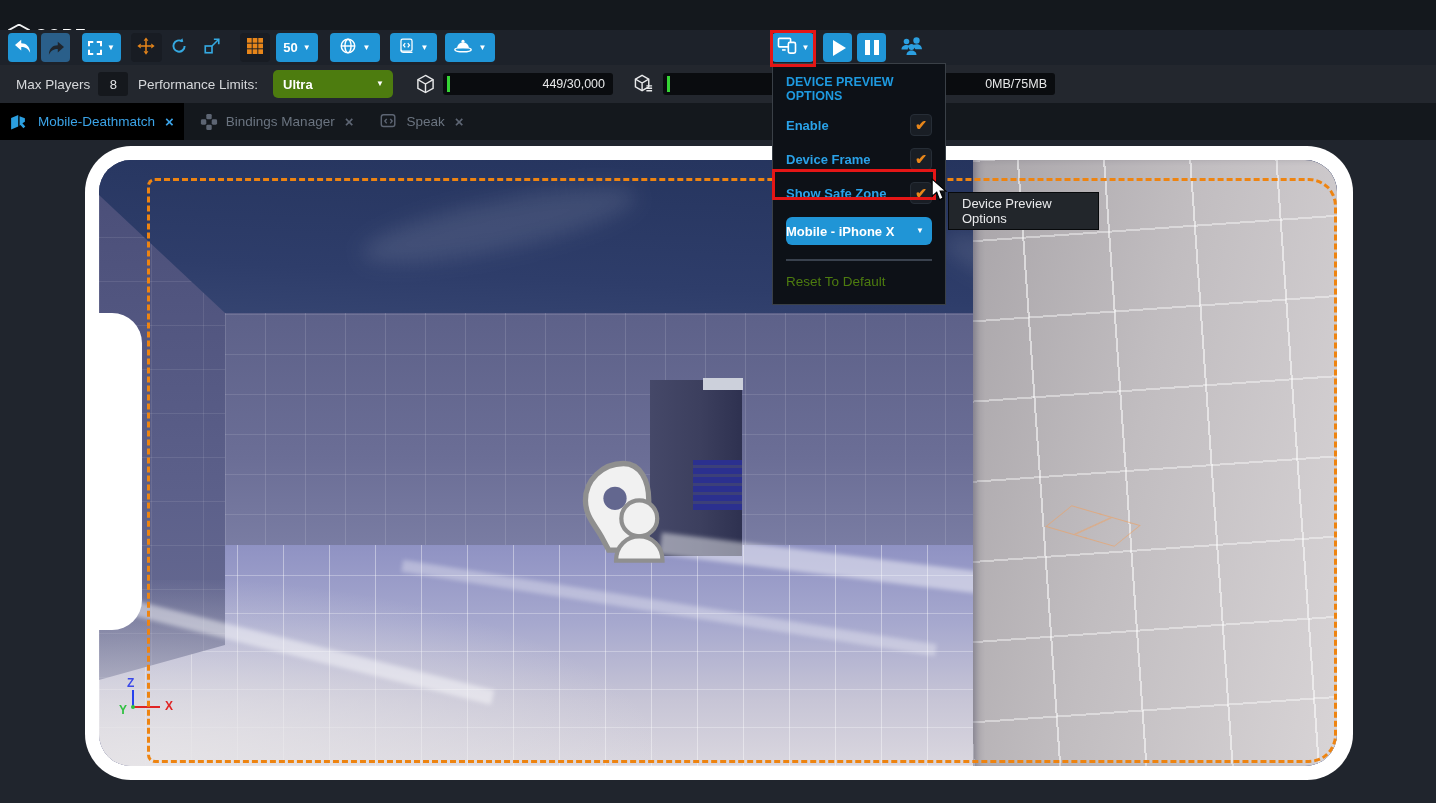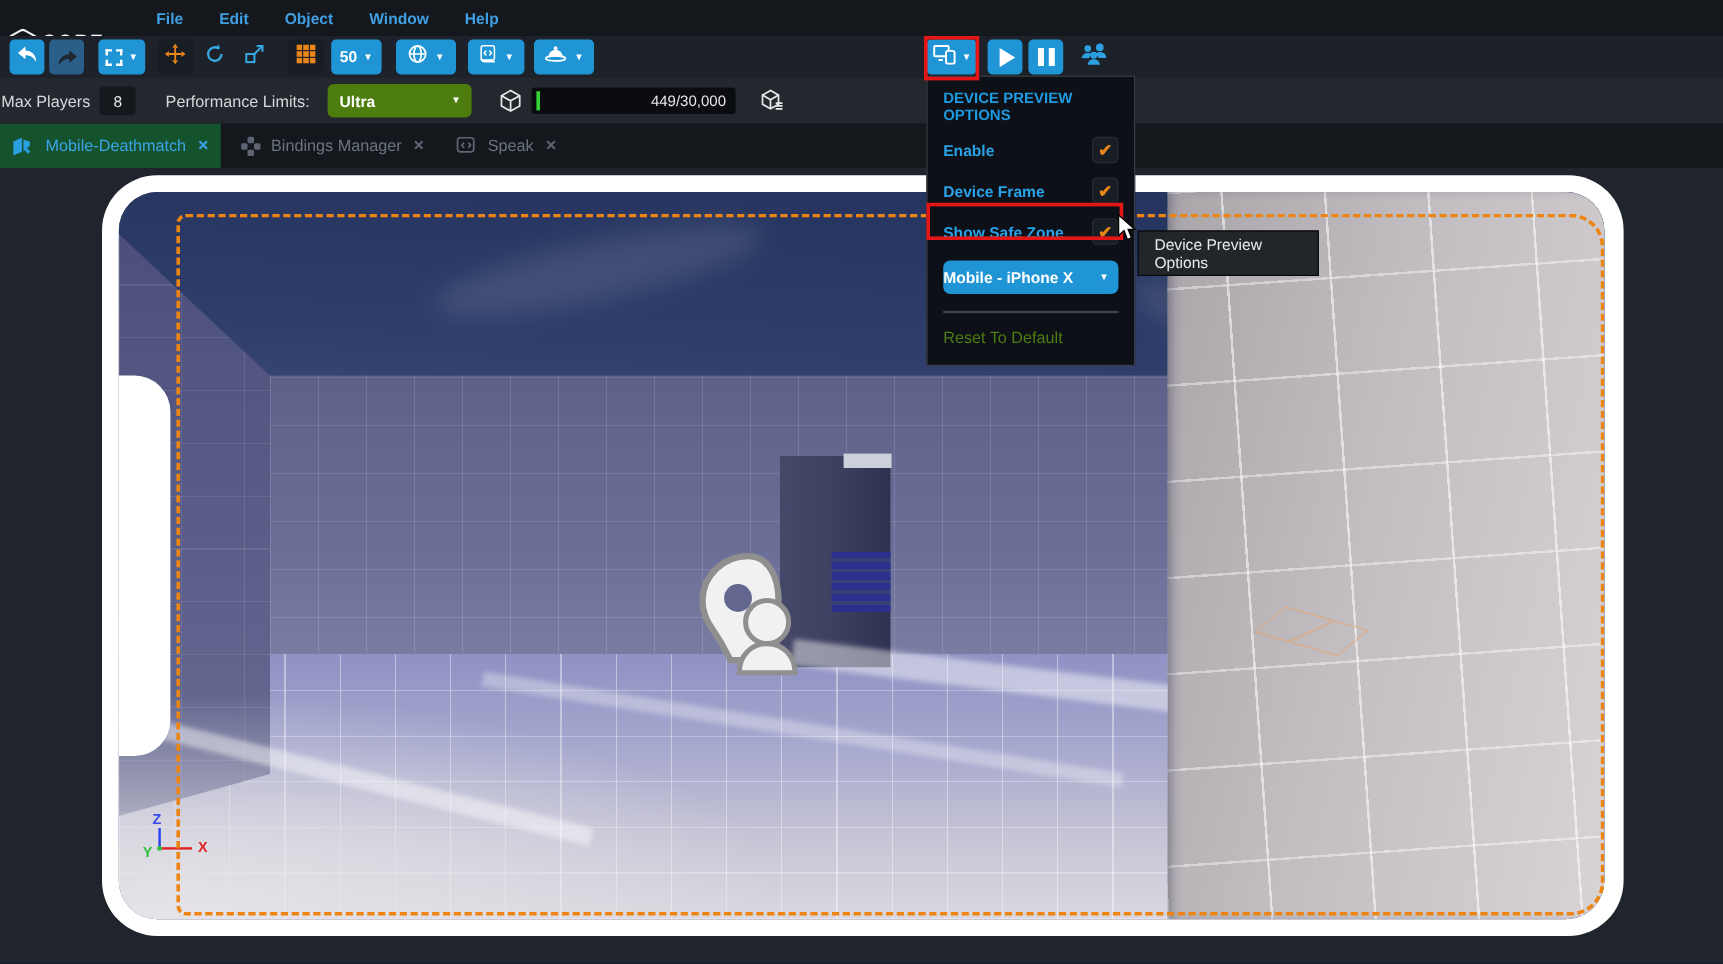--- a/index.html
+++ b/index.html
@@ -46,21 +46,21 @@
   .ultra-btn .caret { position:absolute; right:9px; }
   .meter { position:absolute; top:8px; height:22px; background:#0a0c0f; border-radius:3px;
     display:flex; align-items:center; justify-content:flex-end; color:#e8e9ea; font-size:12.5px;
     padding-right:8px; }
   .meter::before { content:""; position:absolute; left:4px; top:3px; bottom:3px; width:3px; background:#35d435; }
   .m-icon { position:absolute; top:9px; }
 
   
   .tabbar { height:37px; background:#14181d; display:flex; align-items:flex-end; }
   .tab { height:37px; display:flex; align-items:center; padding:0 10px; font-size:13.5px; color:#6b7480; }
-  .tab.active { background:#14532d; color:#3ba4e8; }
+  .tab.active { background:#000000; color:#3ba4e8; }
   .tab .ticon { margin-right:8px; display:flex; }
   .tab .close { margin-left:10px; font-size:15px; font-weight:bold; color:#5d6573; }
   .tab.active .close { color:#3ba4e8; }
 
   
   .viewport { position:relative; height:663px; background:#20252d; overflow:hidden; }
   .frame { position:absolute; left:85px; top:6px; width:1268px; height:634px; background:#fff; border-radius:46px; }
   .screen { position:absolute; left:99px; top:20px; width:1238px; height:606px; border-radius:32px;
     overflow:hidden; background:#2e3d6a; }
   .sky { position:absolute; inset:0;
@@ -134,27 +134,20 @@
   .cursor { position:absolute; left:929px; top:178px; z-index:70; }
 </style>
 </head>
 <body>
 
 <div class="row menubar">
   <div class="logo">
     <div class="logo-hex"></div>
     <span class="logo-text">CORE</span>
   </div>
-  <div class="menu-items">
-    <span class="menu-item">File</span>
-    <span class="menu-item">Edit</span>
-    <span class="menu-item">Object</span>
-    <span class="menu-item">Window</span>
-    <span class="menu-item">Help</span>
-  </div>
 </div>
 
 <div class="row toolbar">
   <div class="tbtn" style="margin-left:8px;width:29px">
     <span>
       <svg width="18" height="16" viewBox="0 0 20 18">
           <path d="M8 2 L1 8 L8 14 L8 10.2 C12.5 10.2 15.5 12 18 16.5 C18 9.5 13.5 5.8 8 5.8 Z" fill="#fff"></path>
         </svg>
     </span>
   </div>
@@ -291,21 +284,21 @@
               <path d="M12 10.5c1-1.4 2.6-2.2 4.5-2.2 3 0 5.5 1.9 5.5 5h-6.6c-.4-1.2-1.6-2.3-3.4-2.8z"></path>
               <path d="M6.5 19c0-2.9 2.3-4.6 5-4.6s5 1.7 5 4.6z"></path>
             </g>
           </svg>
       </span>
     </div>
   </div>
 </div>
 
 <div class="row settingsbar">
-  <span class="lbl" style="margin-left:1px">Max Players</span>
+  <span class="lbl" style="margin-left:16px">Max Players</span>
   <span class="mp-box">8</span>
   <span class="lbl" style="position:absolute;left:138px">Performance Limits:</span>
   <div class="ultra-btn">
     <span>Ultra</span>
     <span class="caret">▼</span>
   </div>
   <span class="m-icon" style="left:416px">
     <svg width="19" height="20" viewBox="0 0 20 21">
         <g fill="none" stroke="#e8e9ea" stroke-width="1.5">
           <path d="M10 1.5l8 4.5v9l-8 4.5-8-4.5V6z"></path>
@@ -318,20 +311,23 @@
   </div>
   <span class="m-icon" style="left:634px">
     <svg width="20" height="20" viewBox="0 0 21 21">
         <g fill="none" stroke="#e8e9ea" stroke-width="1.5">
           <path d="M8.5 1.5l7 4v8l-7 4-7-4v-8z"></path>
           <path d="M1.5 5.5l7 4 7-4M8.5 9.5V17.5"></path>
           <path d="M13 12.5h6M13 15h6M13 17.5h6"></path>
         </g>
       </svg>
   </span>
+  <div class="meter" style="left:663px;width:392px">
+    <span>0MB/75MB</span>
+  </div>
 </div>
 
 <div class="row tabbar">
   <div class="tab active">
     <span class="ticon">
       <svg width="20" height="16" viewBox="0 0 22 18">
           <path fill="#2b9fe0" d="M1 4.5L9 1v13l-8 3.5z"></path>
           <path fill="#2b9fe0" d="M10.5 2.5l6 2.2v4l-2.8 1.8 3.3 3.5-2.2 2-3.3-3.5-1 .8z"></path>
         </svg>
     </span>

